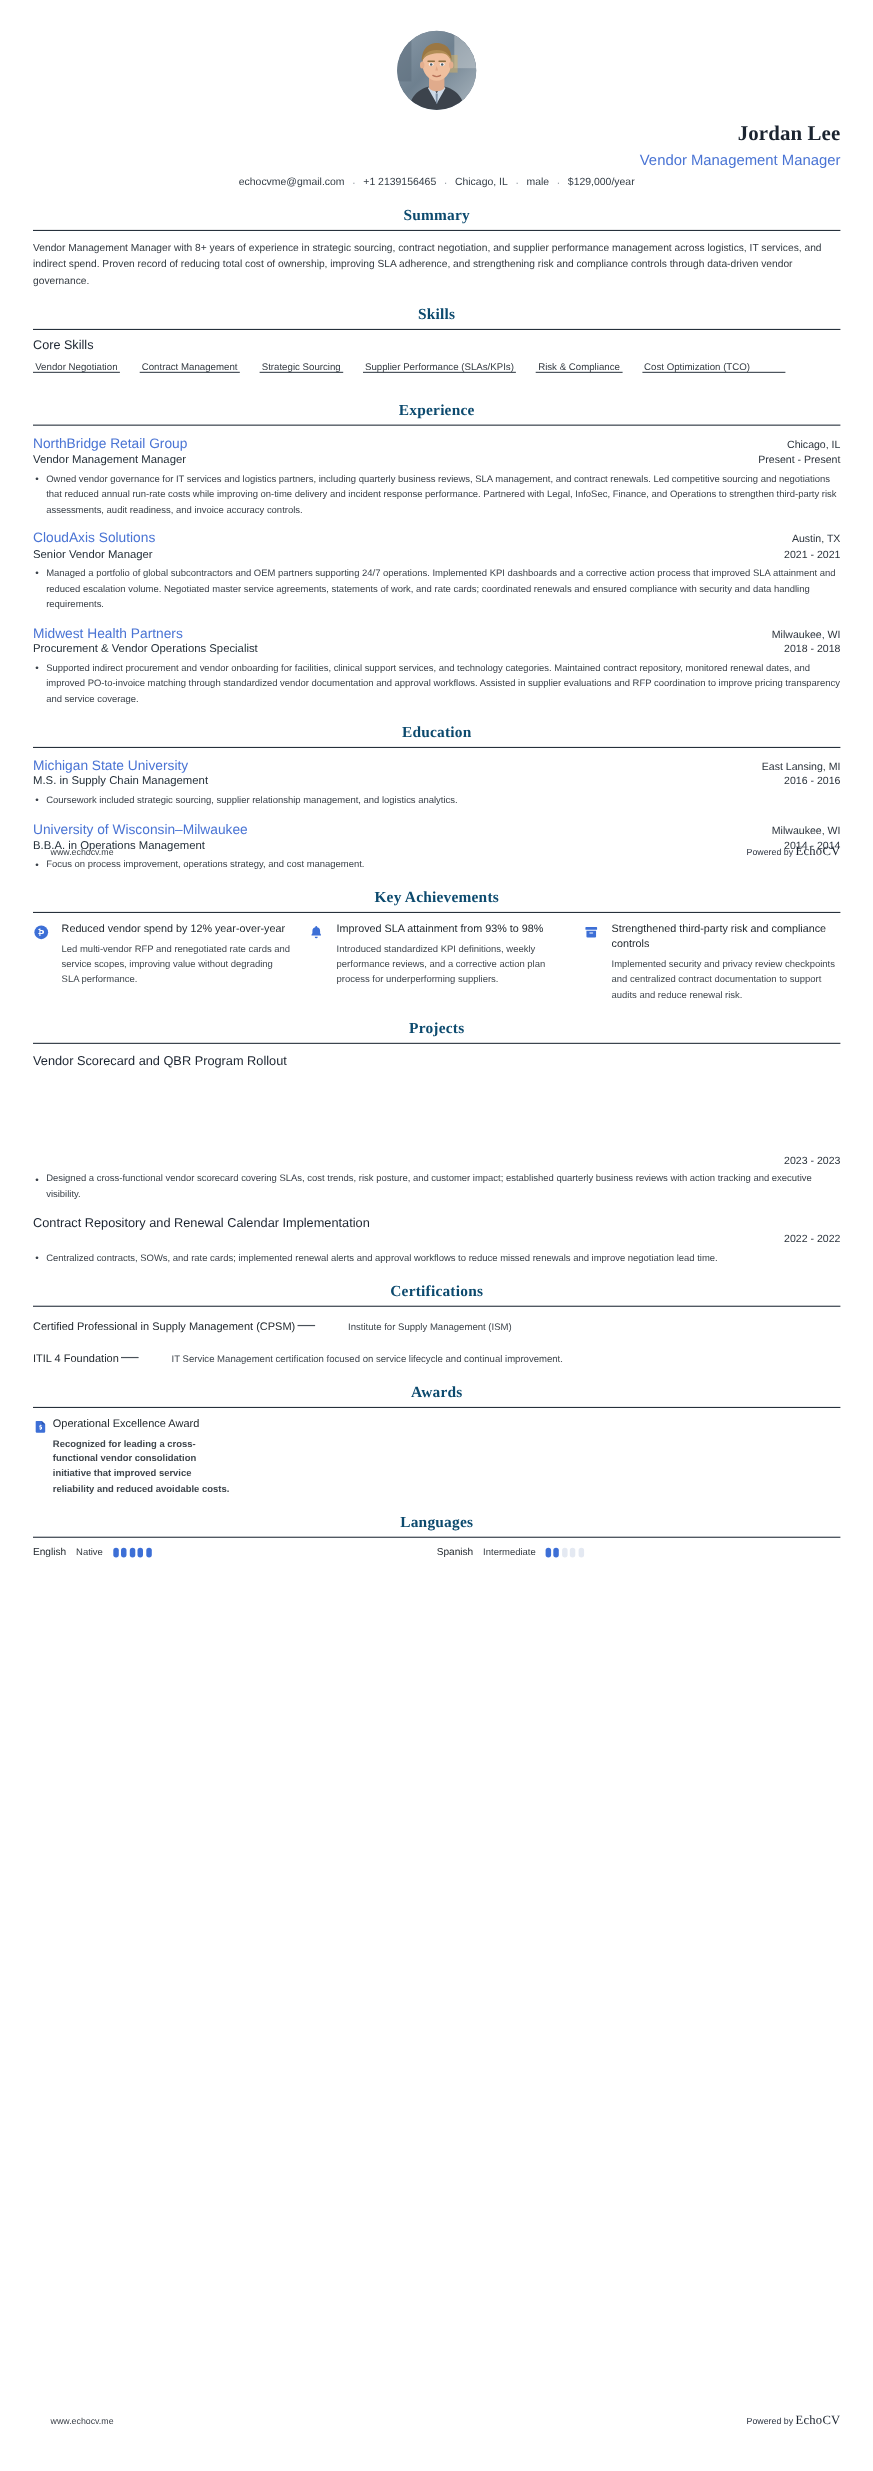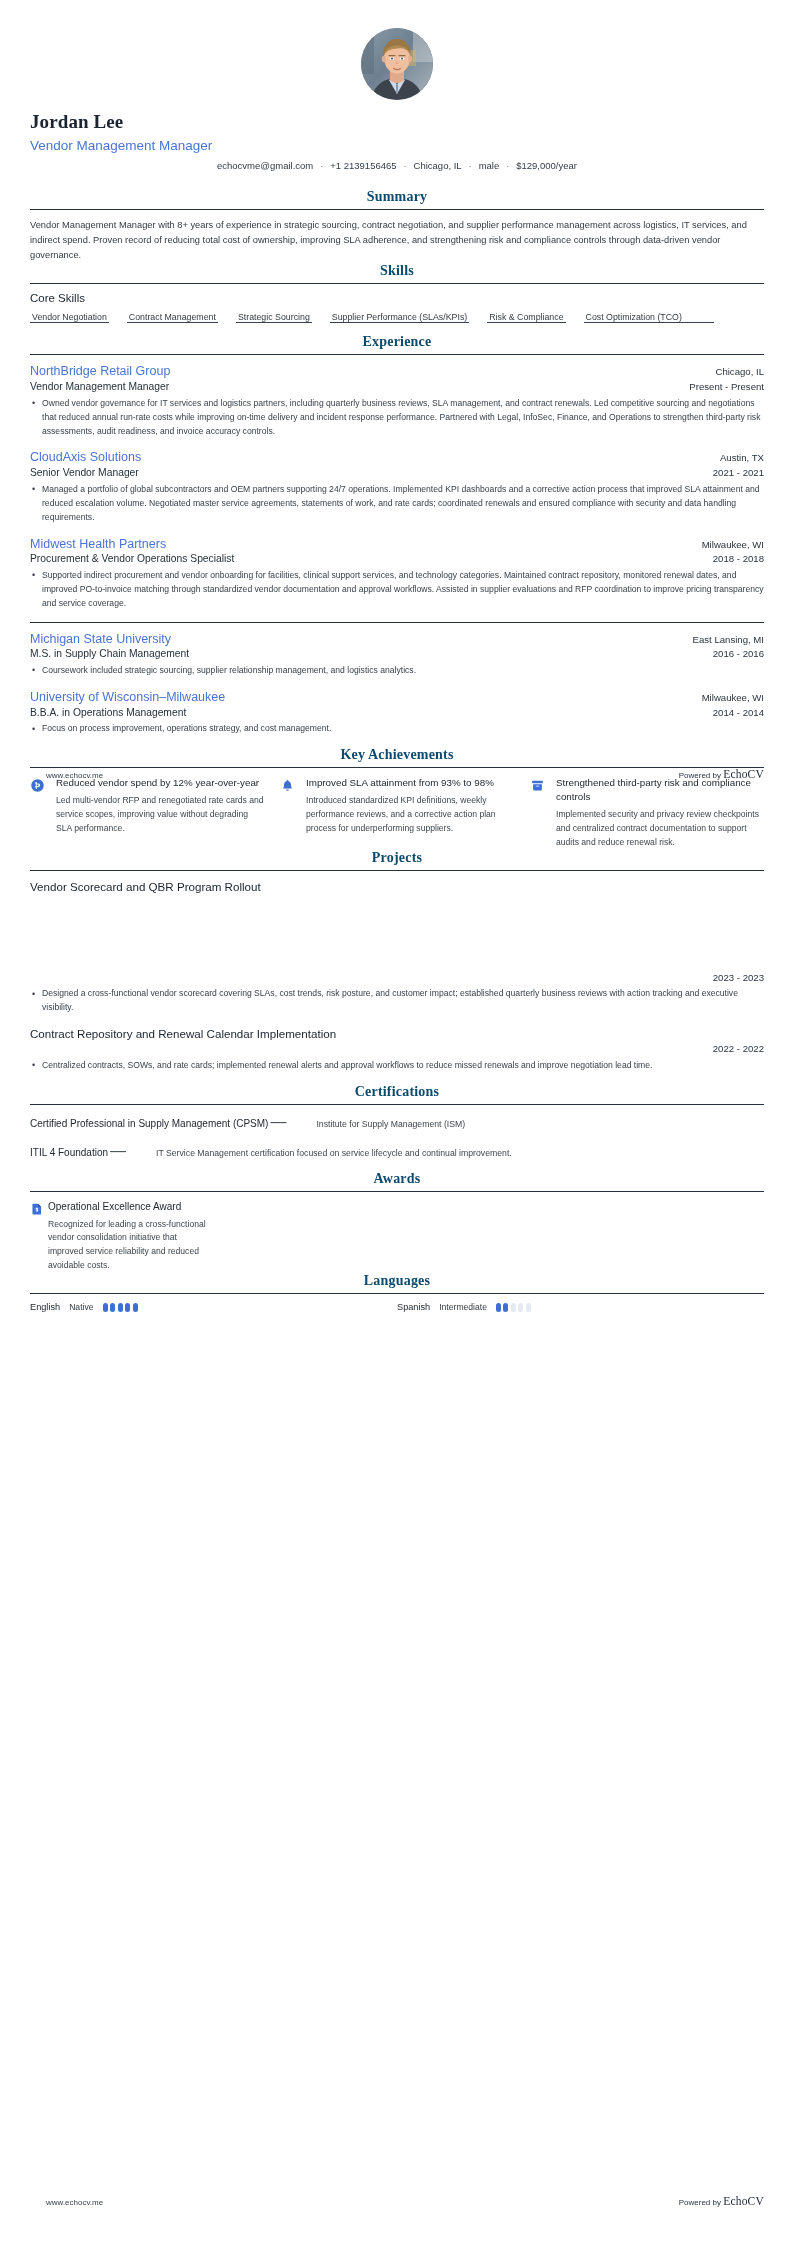--- a/index.html
+++ b/index.html
@@ -12,21 +12,21 @@
   .page {
     position: relative;
     width: 794px;
     min-height: 2246px;
     background: #ffffff;
     padding: 0;
   }
   .content { padding: 0 30px; }
 
   
-  .header { text-align: left; padding-top: 28px; }
+  .header { text-align: right; padding-top: 28px; }
   .avatar-wrap {
     width: 72px; height: 72px; margin: 0 auto 10px auto;
     border-radius: 50%; overflow: hidden; position: relative;
     background: #6d7c8c;
   }
   .avatar-svg { display: block; width: 72px; height: 72px; }
   .full-name {
     font-family: "Liberation Serif", serif;
     font-weight: bold;
     font-size: 19px;
@@ -46,21 +46,21 @@
     color: #333c45;
     display: flex;
     justify-content: center;
     align-items: center;
     gap: 7px;
     flex-wrap: wrap;
   }
   .contact-sep { color: #6d7681; font-size: 9px; }
 
   
-  .section { }
+  .section { margin-top: 16px; }
   .section-title {
     font-family: "Liberation Serif", serif;
     font-weight: bold;
     font-size: 14px;
     color: #0c4a6e;
     text-align: center;
     letter-spacing: .2px;
     margin-bottom: 4px;
   }
   .section-rule {
@@ -181,20 +181,21 @@
     font-size: 10px;
     color: #22292f;
     line-height: 1.4;
     margin-bottom: 4px;
   }
   .award-desc {
     font-size: 8.6px;
     color: #3f464d;
     line-height: 1.62;
     max-width: 165px;
+    font-weight: bold;
   }
 
   
   .lang-grid { display: flex; }
   .lang-item {
     flex: 0 0 50%;
     display: flex;
     align-items: center;
     gap: 9px;
   }
@@ -353,20 +354,21 @@
           <div class="entry-role">Procurement &amp; Vendor Operations Specialist</div>
           <div class="entry-dates">2018 - 2018</div>
         </div>
         <ul class="bullets">
           <li>Supported indirect procurement and vendor onboarding for facilities, clinical support services, and technology categories. Maintained contract repository, monitored renewal dates, and improved PO-to-invoice matching through standardized vendor documentation and approval workflows. Assisted in supplier evaluations and RFP coordination to improve pricing transparency and service coverage.</li>
         </ul>
       </div>
     </div>
 
     <div class="section">
+      <div class="section-title">Education</div>
       <hr class="section-rule">
 
       <div class="entry">
         <div class="entry-row">
           <div class="entry-org">Michigan State University</div>
           <div class="entry-place">East Lansing, MI</div>
         </div>
         <div class="entry-row">
           <div class="entry-role">M.S. in Supply Chain Management</div>
           <div class="entry-dates">2016 - 2016</div>

